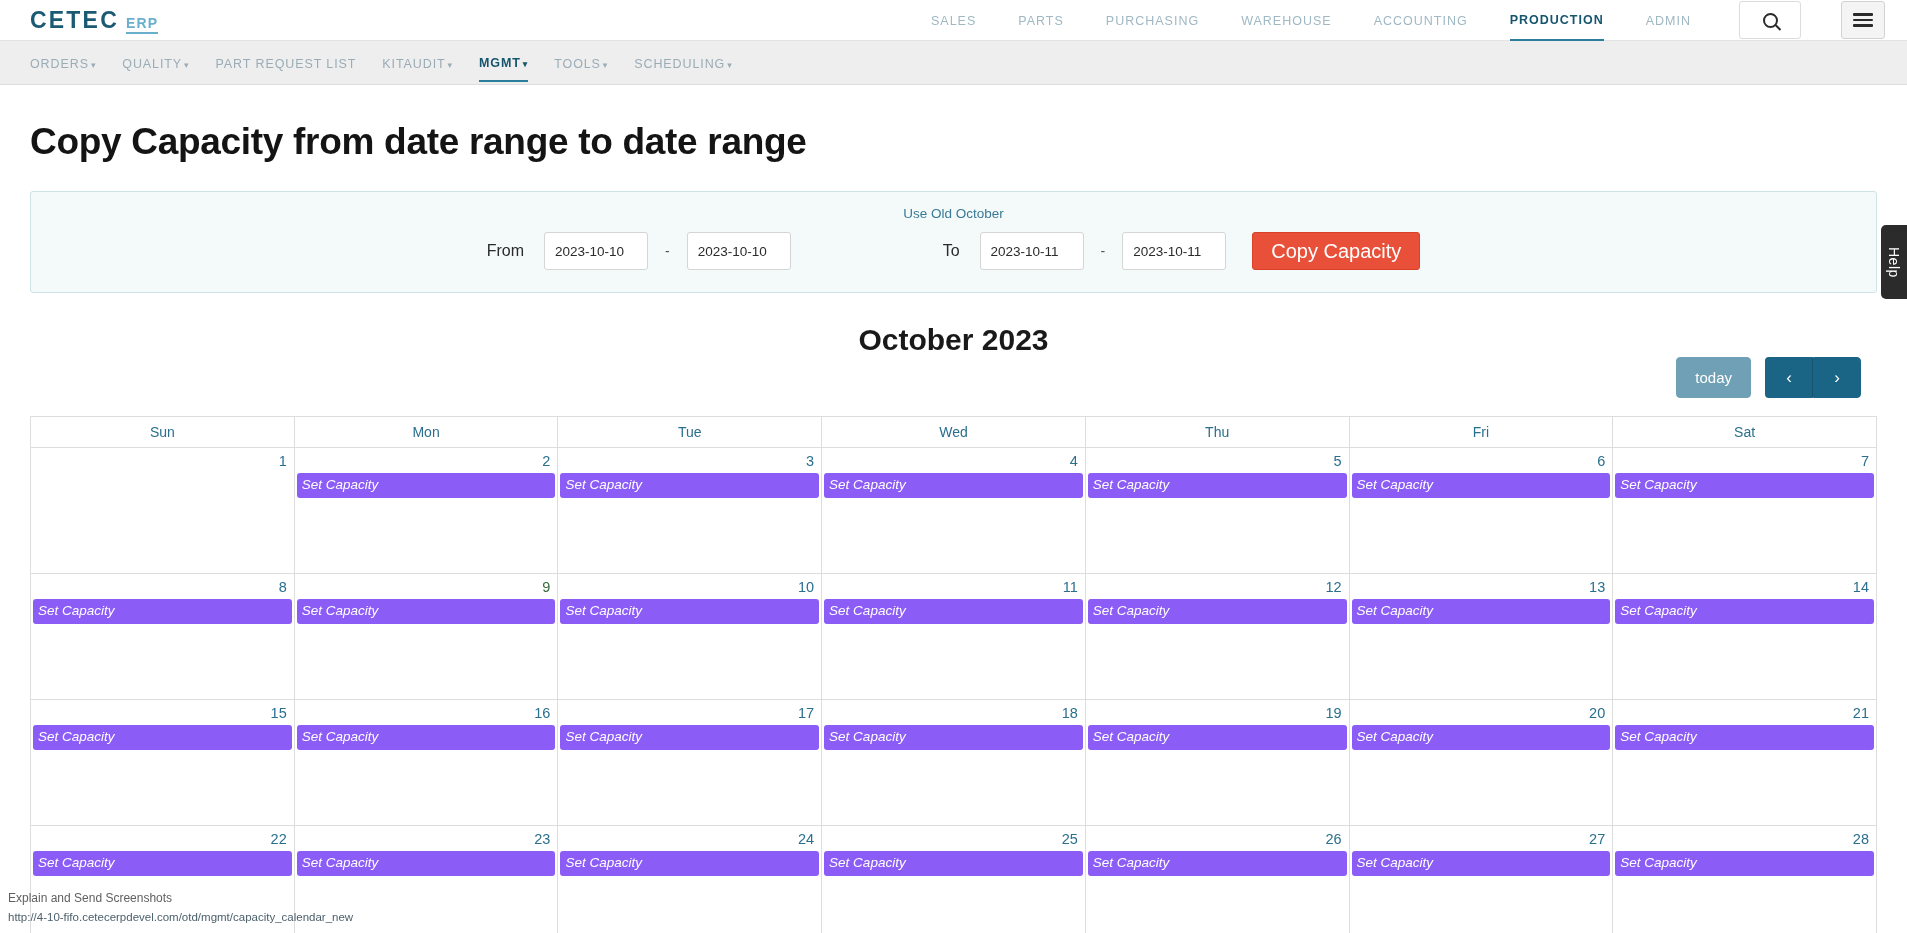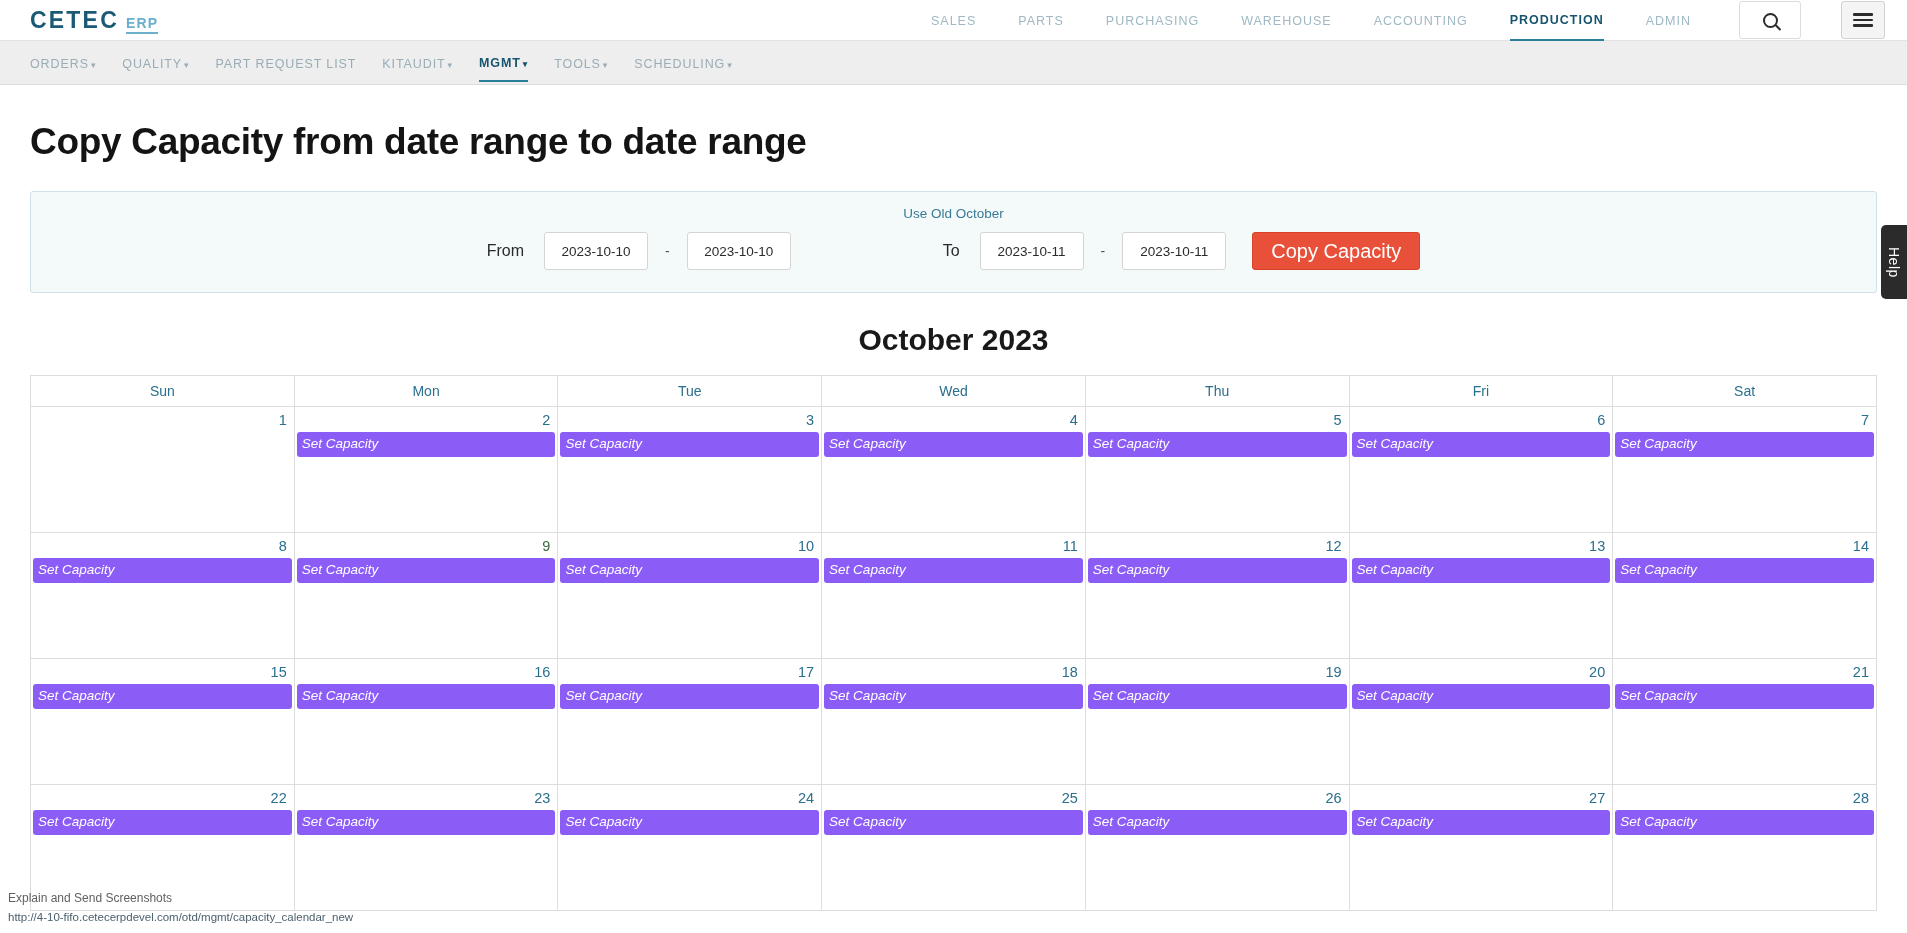--- a/index.html
+++ b/index.html
@@ -171,21 +171,20 @@
   .date-input {
     width: 104px;
     height: 38px;
     border: 1px solid #d5d5d5;
     border-radius: 3px;
     background: #ffffff;
     font-size: 13.5px;
     color: #2b2b2b;
     padding: 0 10px;
     font-family: "Liberation Sans", sans-serif;
-    text-align: center;
   }
   .dash { margin: 0 5px; color: #555; font-size: 14px; }
   .gap-mid { width: 128px; }
   .btn-copy {
     margin-left: 14px;
     height: 38px;
     padding: 0 18px;
     background: #e8503a;
     border: 1px solid #d94228;
     border-radius: 3px;
@@ -391,20 +390,31 @@
       <input class="date-input" type="text" value="2023-10-11" style="">
       <span class="dash">-</span>
       <input class="date-input" type="text" value="2023-10-11" style="">
 
       <button class="btn-copy">Copy Capacity</button>
     </div>
   </div>
 
   <div class="cal-head">
     <div class="cal-title">October 2023</div>
+    <div class="cal-ctrls">
+      <button class="btn-today">today</button>
+      <div class="btn-group">
+        <button class="btn-nav prev">
+            <span>‹</span>
+          </button>
+        <button class="btn-nav next">
+            <span>›</span>
+          </button>
+      </div>
+    </div>
   </div>
 
   <table class="cal">
     <thead>
       <tr>
         <th>Sun</th>
         <th>Mon</th>
         <th>Tue</th>
         <th>Wed</th>
         <th>Thu</th>

